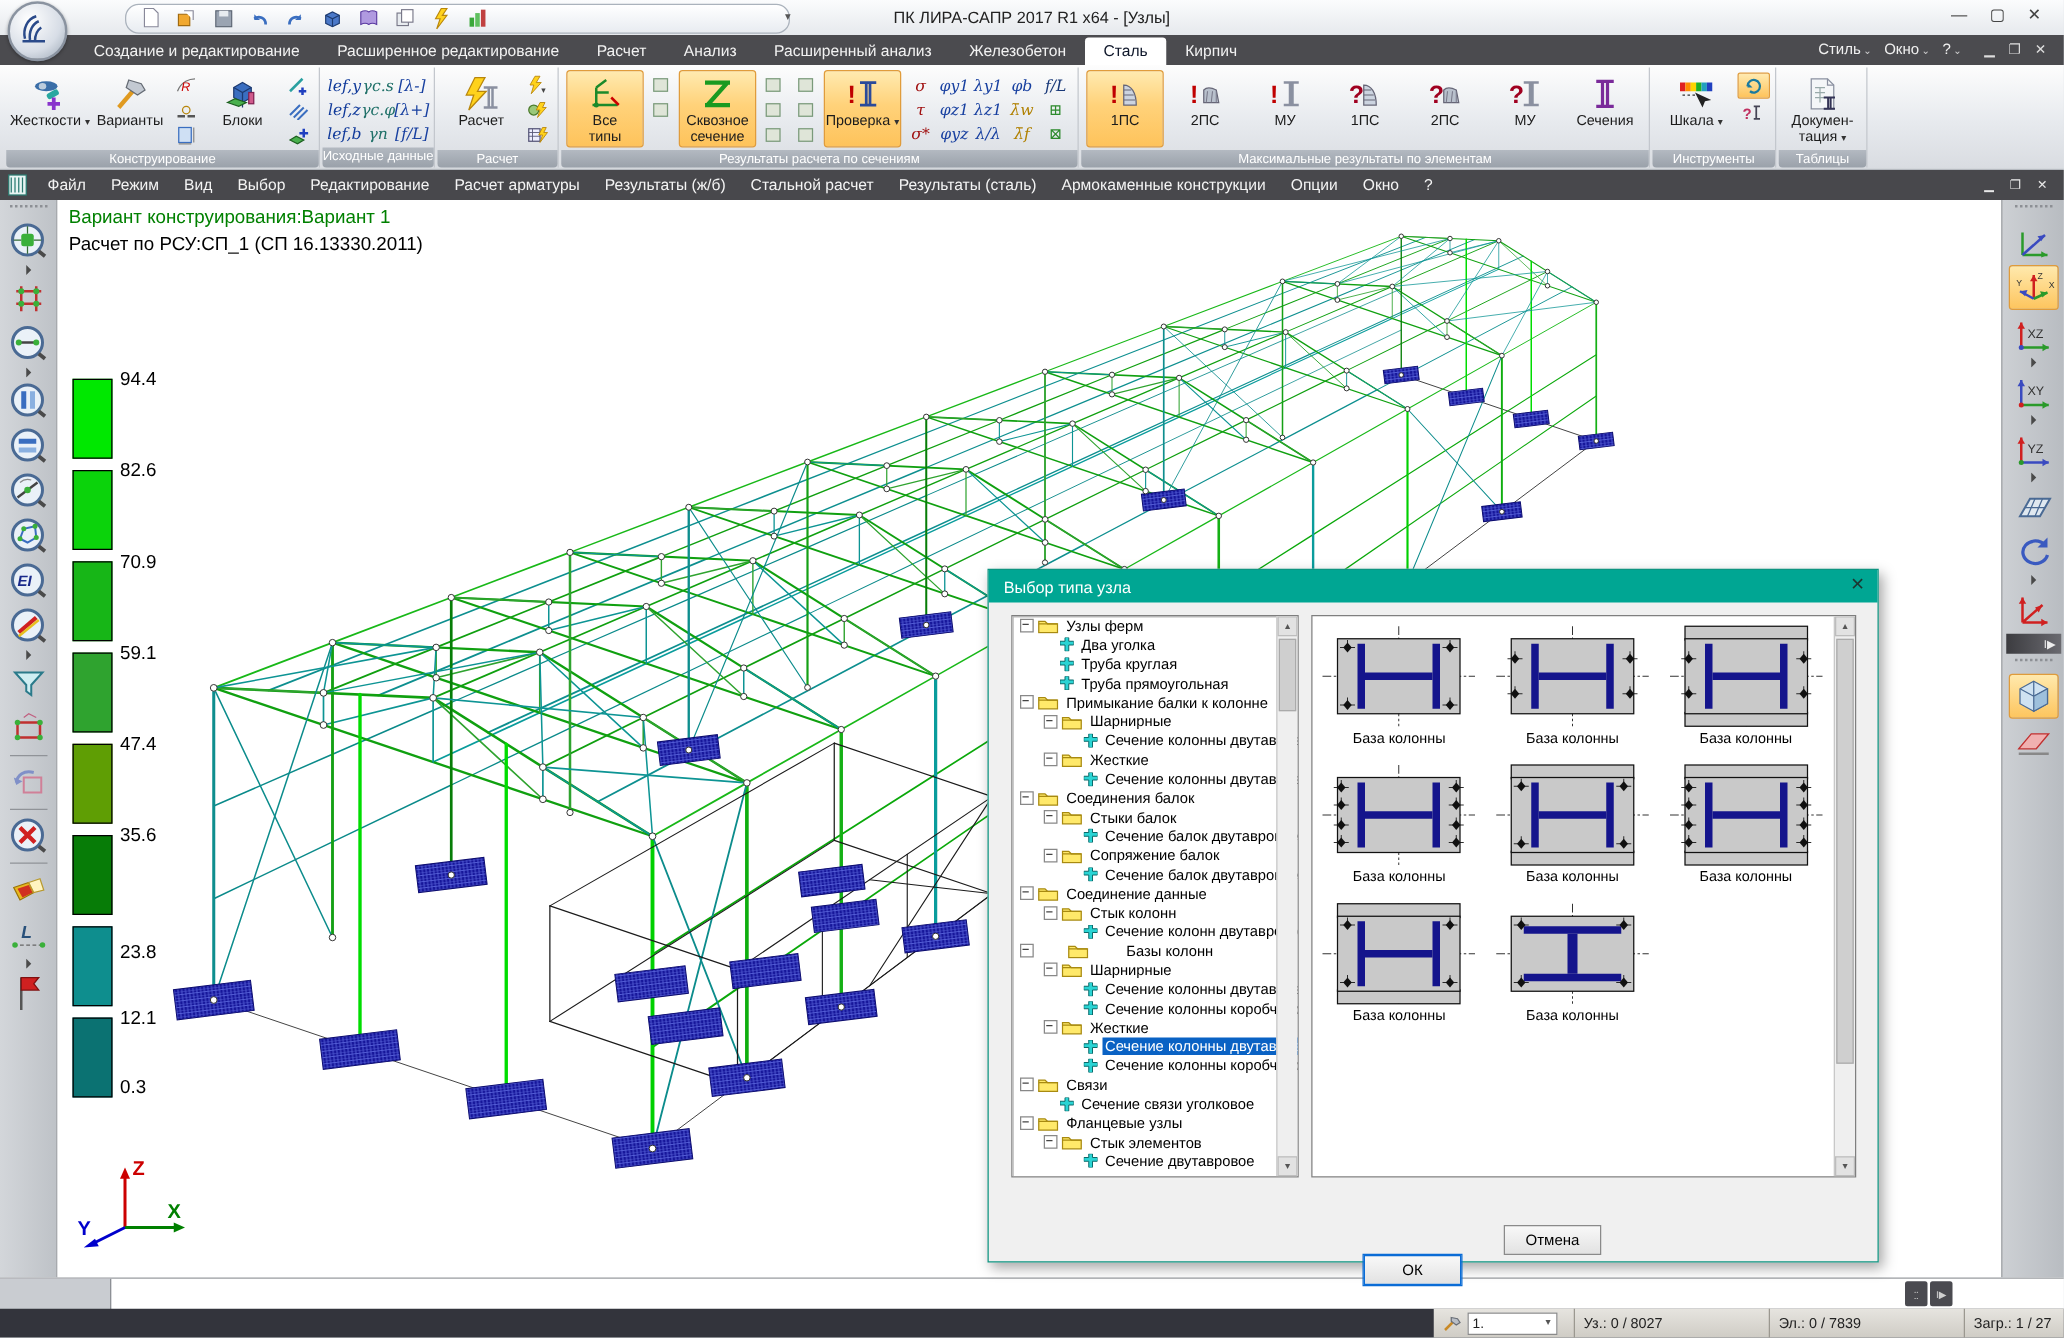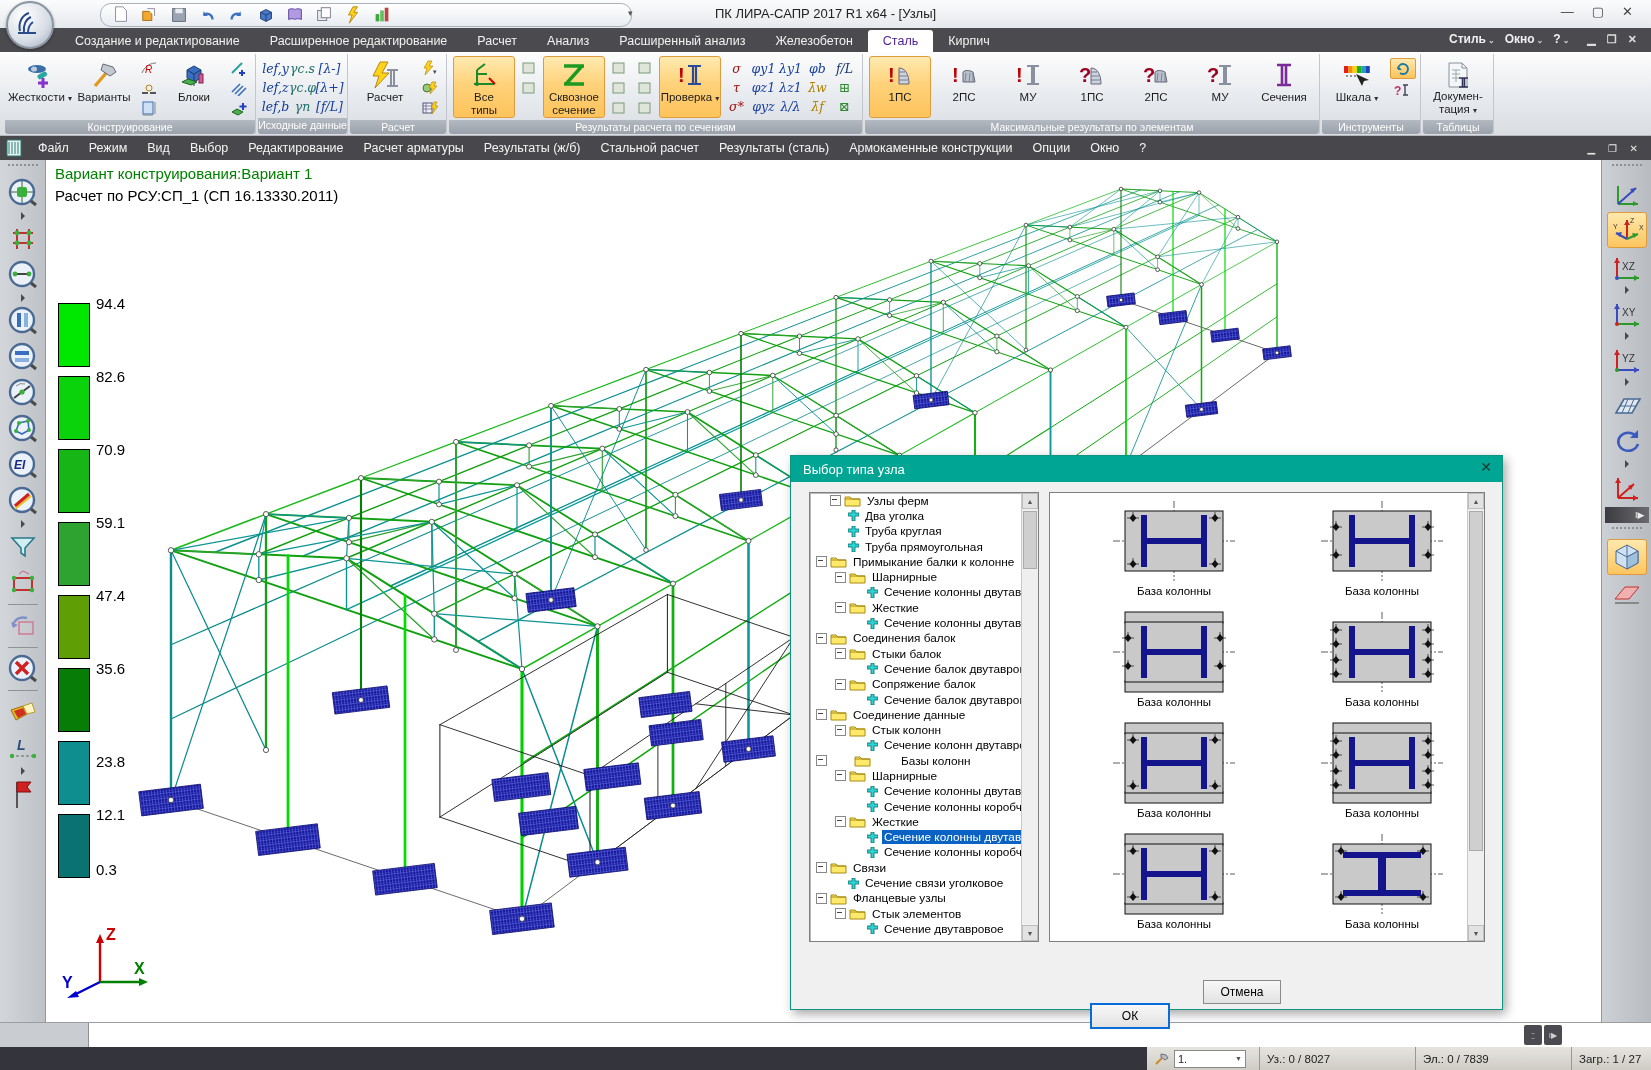--- a/index.html
+++ b/index.html
@@ -18,22 +18,22 @@
   #qat-more{left:628px;top:8px;font-size:9px;color:#555;}
   #title-text{left:0;top:6px;width:1651px;text-align:center;font-size:13px;color:#222;}
   .winctl{top:4px;display:flex;gap:18px;font-size:13px;color:#444;}
   #winctl-main{right:18px;}
   .winctl span{cursor:default;}
 
   
   #tabsrow{left:0;top:28px;width:1651px;height:24px;background:#4b4b4f;display:flex;align-items:flex-end;}
   #tabs{display:flex;margin-left:60px;height:24px;align-items:flex-end;}
   .rtab{padding:4px 15px 4px;font-size:12.5px;color:#f2f2f2;white-space:nowrap;}
-  .rtab.active{background:#ffffff;color:#4c1d95;border-radius:3px 3px 0 0;}
-  #tabsrow-right{position:absolute;right:10px;top:32px;display:flex;gap:10px;color:#f0f0f0;font-size:12px;align-items:center;font-weight:bold;}
+  .rtab.active{background:#ffffff;color:#0f172a;border-radius:3px 3px 0 0;}
+  #tabsrow-right{position:absolute;right:10px;top:32px;display:flex;gap:10px;color:#f0f0f0;font-size:12px;align-items:center;}
   #tabsrow-right .dd{font-size:8px;opacity:.8;margin-left:2px;}
   #tabsrow-right .wc{margin-left:8px;letter-spacing:4px;font-size:11px;color:#ddd;}
 
   
   #ribbon{left:0;top:52px;width:1651px;height:84px;background:linear-gradient(#fdfdfd,#e7eaee 55%,#d9dce1);
     border-bottom:1px solid #b6bac0;display:flex;align-items:stretch;padding-left:4px;box-sizing:border-box;}
   .rgroup{display:flex;flex-direction:column;margin:2px 1px 1px;border-right:1px solid #c3c7cd;}
   .rgroup-content{flex:1;display:flex;align-items:flex-start;padding:2px 4px;gap:2px;}
   .rgroup-title{height:15px;font-size:10.5px;color:#ffffff;text-align:center;
     background:linear-gradient(#b3b9c1,#9aa1aa);border-radius:0 0 3px 3px;padding-top:1px;white-space:nowrap;overflow:hidden;}
@@ -98,21 +98,21 @@
   .ticon{margin-right:4px;flex:none;display:flex;}
   .tlabel{padding:0 2px;}
   .tlabel.sel{background:#0a62c4;color:#ffffff;}
   .vscroll{position:absolute;right:0;top:0;width:16px;height:100%;background:#efefef;border-left:1px solid #c8c8c8;
     display:flex;flex-direction:column;align-items:center;}
   .varrow{width:16px;height:16px;background:#e2e2e2;border:1px solid #bdbdbd;box-sizing:border-box;font-size:7px;
     color:#555;display:flex;align-items:center;justify-content:center;}
   .vthumb{width:14px;background:#cfcfcf;border:1px solid #aaa;box-sizing:border-box;margin-top:2px;}
   #dlg-grid{position:absolute;left:258px;top:36px;width:434px;height:448px;background:#ffffff;
     border:1px solid #7f7f7f;overflow:hidden;}
-  .gcells{position:absolute;left:0;top:0;width:416px;display:grid;grid-template-columns:1fr 1fr;margin-left:20px;}
+  .gcells{position:absolute;left:0;top:0;width:416px;display:grid;grid-template-columns:1fr 1fr 1fr;}
   .gcell{height:111px;display:flex;flex-direction:column;align-items:center;justify-content:flex-start;padding-top:6px;box-sizing:border-box;}
   .gcell .glabel{font-size:11.5px;margin-top:2px;color:#000;}
   #dlg-ok{position:absolute;left:300px;top:524px;width:76px;height:22px;font-size:12px;
     background:linear-gradient(#f8f8f8,#e2e2e2);border:1px solid #0a6cd6;outline:1px solid #0a6cd6;
     display:flex;align-items:center;justify-content:center;margin-top:24px;}
   #dlg-cancel{position:absolute;left:396px;top:524px;width:76px;height:22px;font-size:12px;
     background:linear-gradient(#f8f8f8,#e2e2e2);border:1px solid #8a8a8a;
     display:flex;align-items:center;justify-content:center;margin-left:16px;}
 
   
@@ -1402,21 +1402,21 @@
         </div>
       </div>
   </div>
 
   <div id="dialog" class="abs">
     <div id="dlg-title" style="background: rgb(0, 166, 147);">
       <span>Выбор типа узла</span>
       <span id="dlg-close">✕</span>
     </div>
     <div id="dlg-tree">
-        <div class="trow" style="padding-left: 20px;">
+        <div class="trow" style="padding-left: 6px;">
           <span class="texpand"></span>
           <span class="ticon">
             <svg width="17" height="13" viewBox="0 0 17 13">
               <path d="M1 3h5l2 2h8v7H1z" fill="#ffe96a" stroke="#a88a10"></path>
               <path d="M1 5h15" stroke="#a88a10"></path>
             </svg>
           </span>
           <span class="tlabel">Узлы ферм</span>
         </div>
         <div class="trow" style="padding-left: 25px;">

